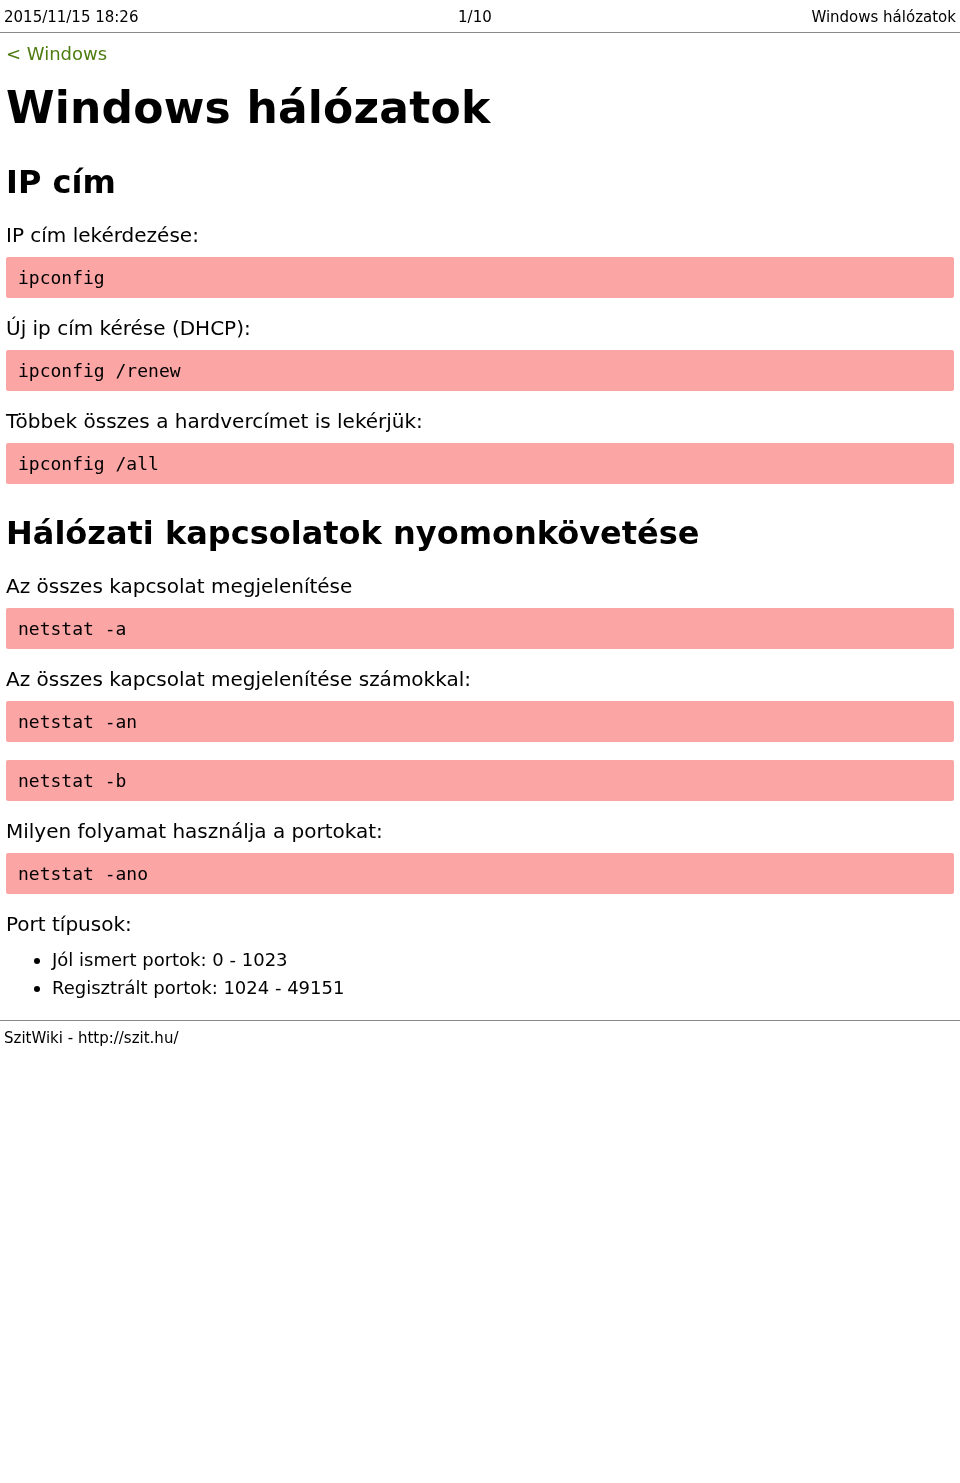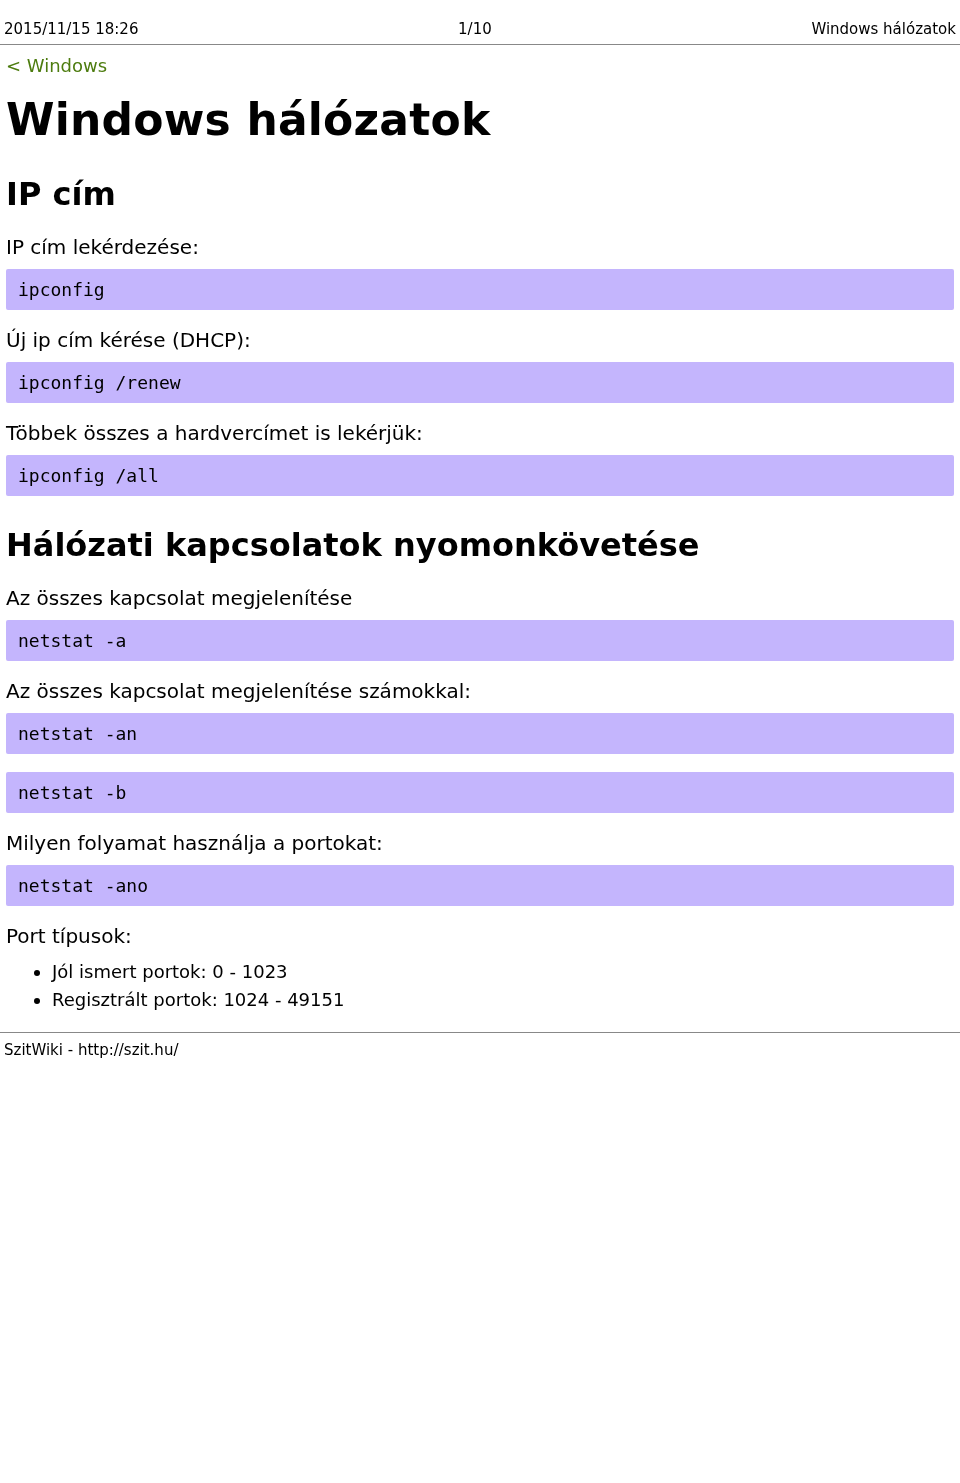--- a/index.html
+++ b/index.html
@@ -13,21 +13,20 @@
   .page {
     width: 960px;
     box-sizing: border-box;
     padding: 0;
   }
   .header-line {
     display: flex;
     justify-content: space-between;
     font-size: 15px;
     padding: 8px 4px 4px 4px;
-    margin-top: 12px;
   }
   .header-line > span { white-space: nowrap; }
   .rule {
     border: 0;
     border-top: 1px solid #888;
     margin: 2px 0 10px 0;
   }
   .rule2 {
     border: 0;
     border-top: 1px solid #888;
@@ -60,21 +59,21 @@
   h2.section {
     font-size: 32px;
     font-weight: 700;
     margin: 30px 0 22px 0;
   }
   p.body {
     font-size: 20px;
     margin: 18px 0 10px 0;
   }
   pre.code {
-    background: #c4b5fd;
+    background: #fca5a5;
     font-family: "DejaVu Sans Mono", Menlo, Consolas, monospace;
     font-size: 18px;
     padding: 10px 12px;
     margin: 10px 0 18px 0;
     border-radius: 2px;
     white-space: pre;
   }
   ul.ports {
     margin: 10px 0 18px 0;
     padding-left: 46px;

